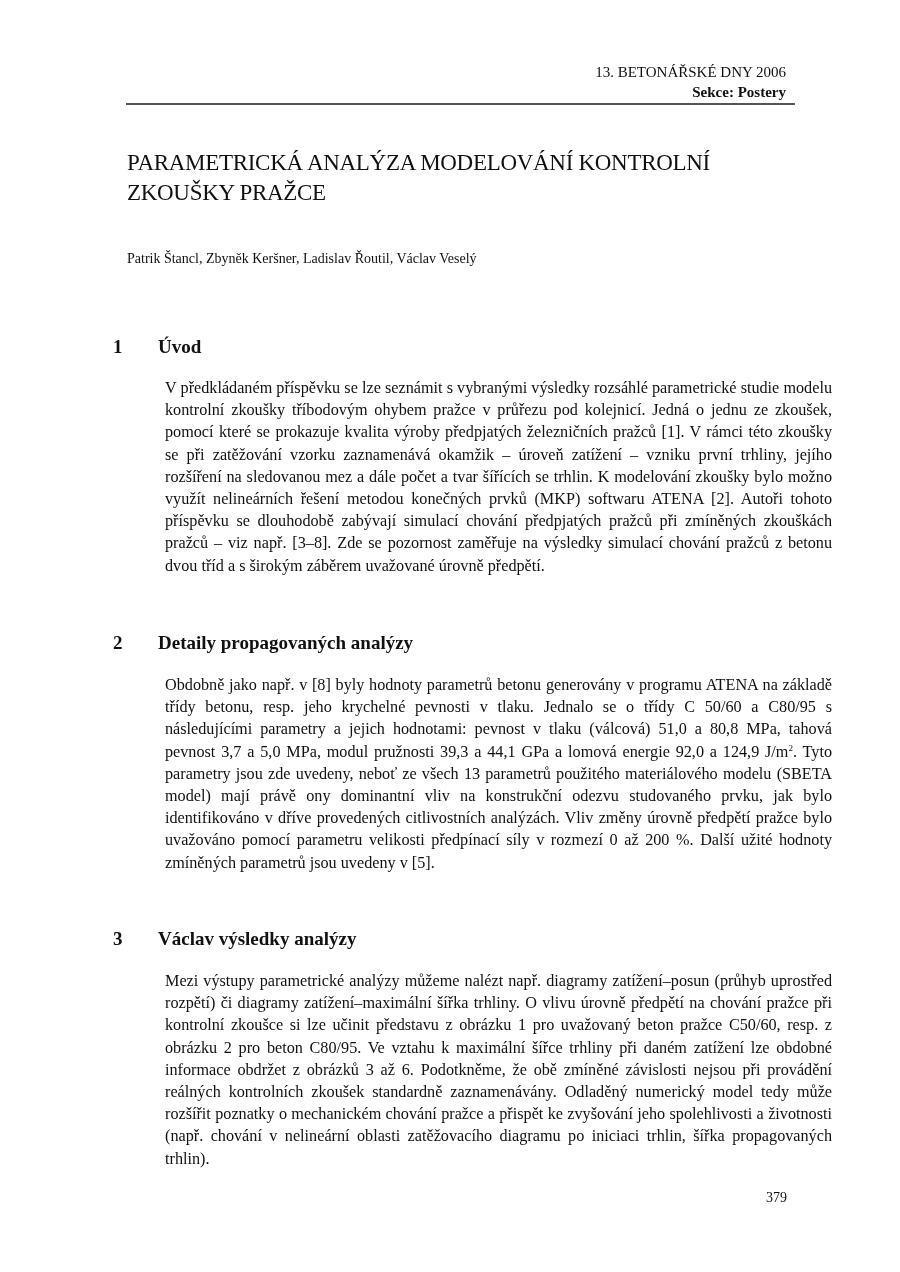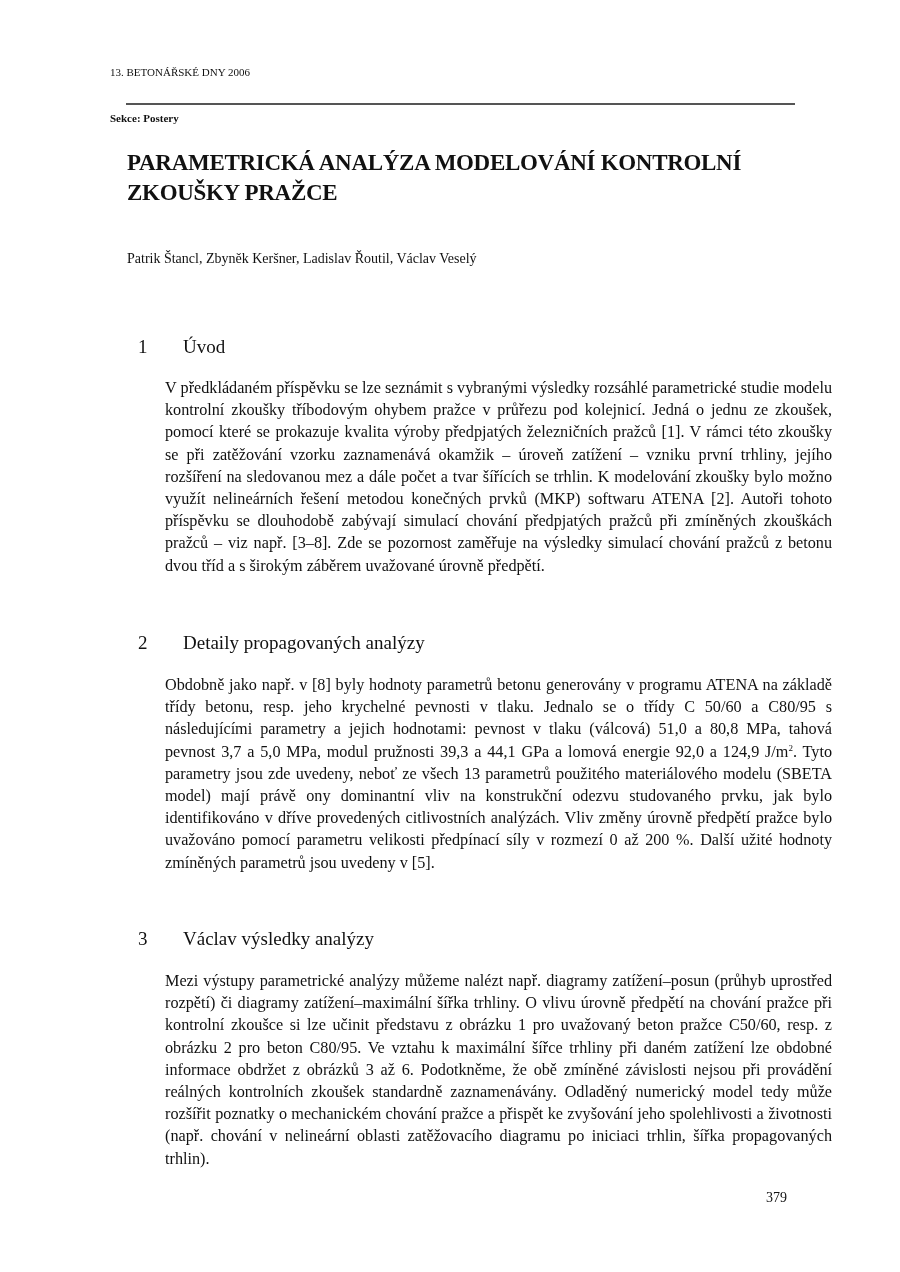--- a/index.html
+++ b/index.html
@@ -1,26 +1,26 @@
 <!DOCTYPE html>
 <html><head>
   <meta charset="utf-8">
   <style>
     html, body { margin: 0; padding: 0; background: #ffffff; }
     body { width: 900px; height: 1272px; position: relative; overflow: hidden;
            font-family: "Liberation Serif", "DejaVu Serif", serif; color: #111; }
-    .header { position: absolute; left: 110px; top: 62px; width: 668px; text-align: left;
-              font-size: 11px; line-height: 20px; }
+    .header { position: absolute; left: 118px; top: 62px; width: 668px; text-align: right;
+              font-size: 15px; line-height: 20px; }
     .header .conf { font-weight: normal; }
-    .header .section { font-weight: bold; margin-top: 26px; }
+    .header .section { font-weight: bold; }
     .header-rule { position: absolute; left: 126px; top: 103px; width: 669px; height: 2px; background: #555; }
-    .title { position: absolute; left: 127px; top: 148px; width: 680px; font-size: 23px; font-weight: bold;
+    .title { position: absolute; left: 127px; top: 148px; width: 680px; font-size: 23px; font-weight: normal;
              line-height: 30px; letter-spacing: -0.3px; }
     .authors { position: absolute; left: 127px; top: 246px; font-size: 14px; line-height: 26px; }
-    .heading { position: absolute; left: 138px; font-size: 19px; font-weight: normal; line-height: 26px; }
+    .heading { position: absolute; left: 113px; font-size: 19px; font-weight: bold; line-height: 26px; }
     .heading .num { display: inline-block; width: 45px; }
     .para { position: absolute; left: 127px; width: 667px; font-size: 16.2px; line-height: 22.2px;
             text-align: justify; margin-left: 38px; }
     .page-num { position: absolute; left: 766px; top: 1190px; font-size: 14px; }
     sup { font-size: 9px; line-height: 0; }
   </style>
 </head>
 <body>
 
 <div class="header">

